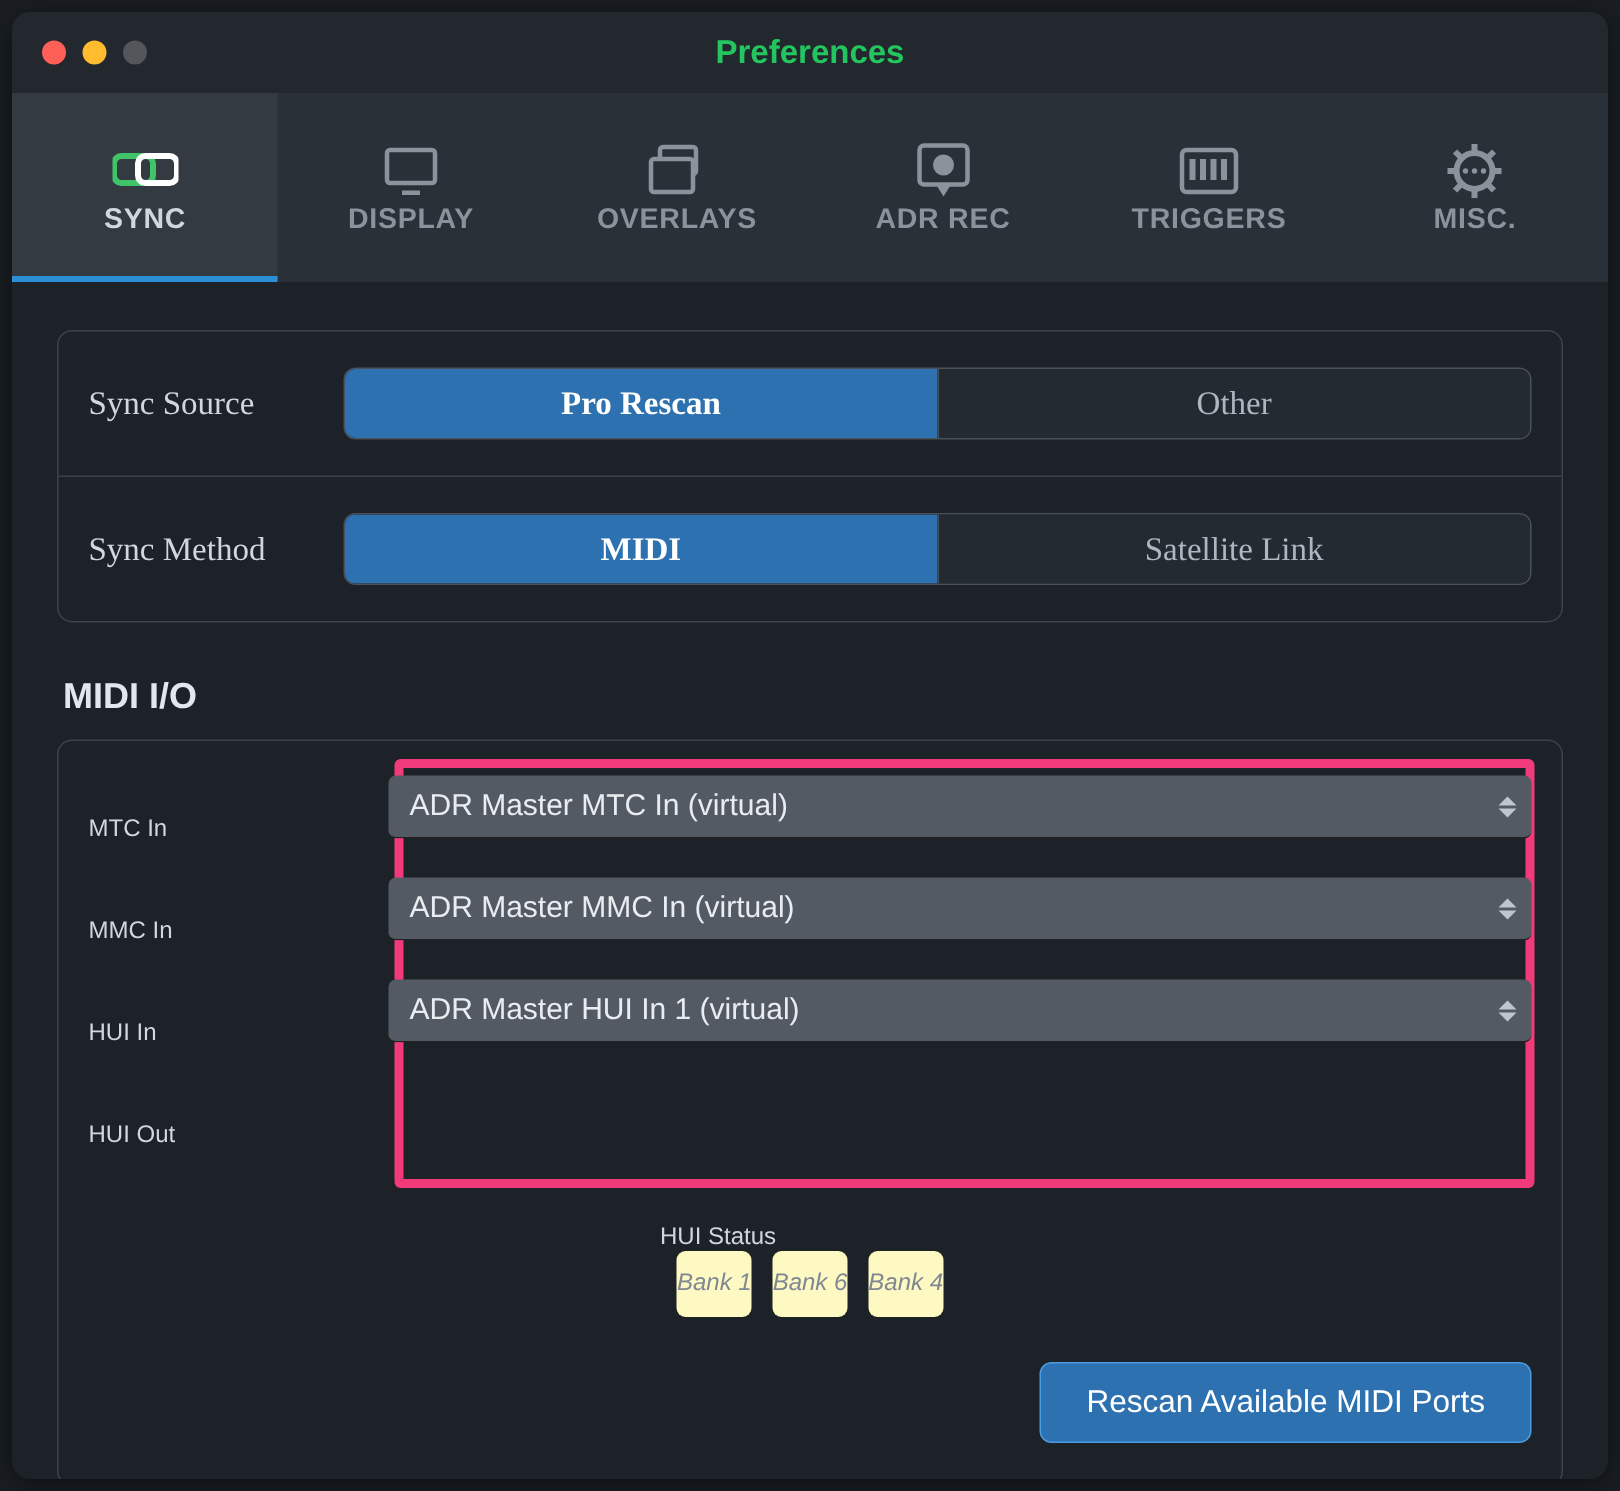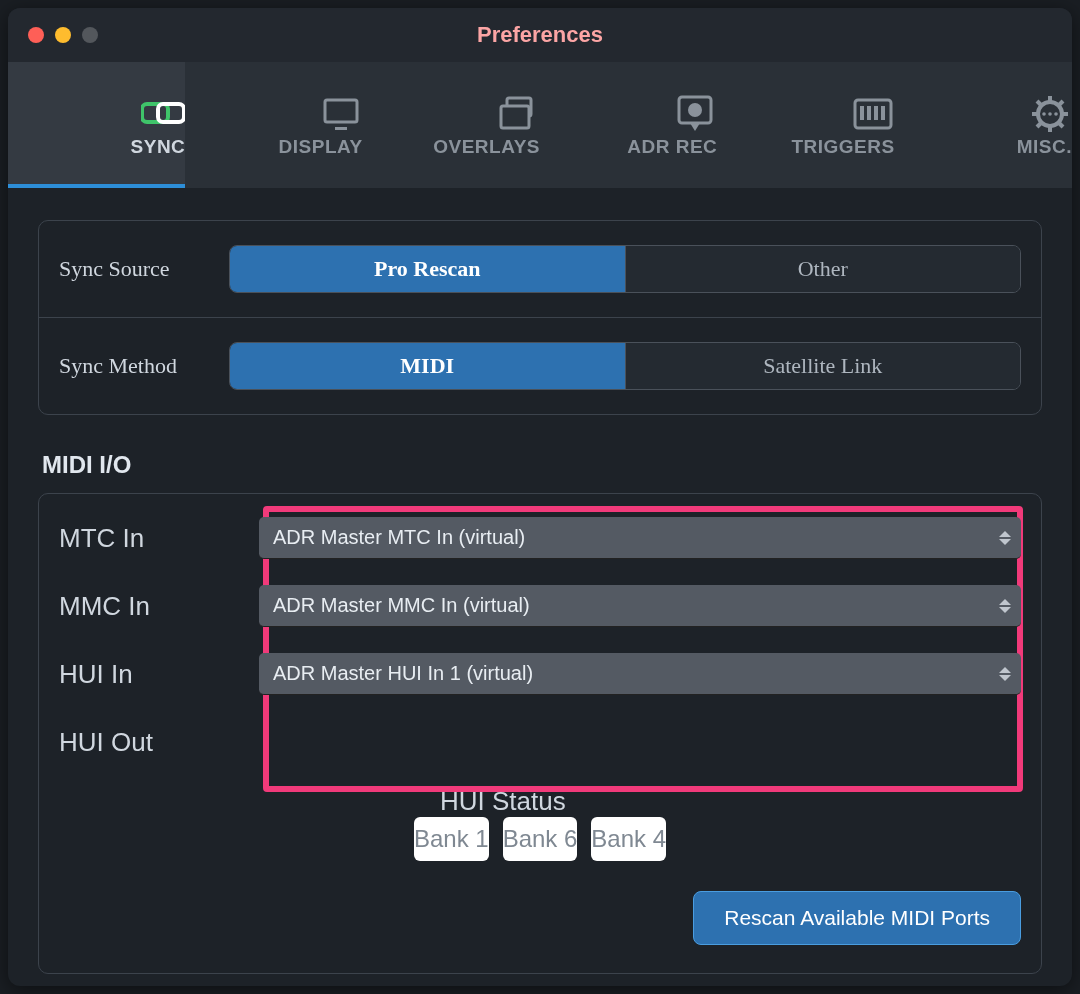--- a/index.html
+++ b/index.html
@@ -35,32 +35,32 @@
   .tl { width: 16px; height: 16px; border-radius: 50%; }
   .tl-red { background: #fe5f57; }
   .tl-yellow { background: #febc2e; }
   .tl-grey { background: #53575c; }
   .title {
     position: absolute;
     left: 50%;
     transform: translateX(-50%);
     font-size: 22px;
     font-weight: 600;
-    color: #fca5a5;
+    color: #22c55e;
   }
   .tabs {
     display: flex;
     background: #2a3037;
     height: 126px;
   }
   .tab {
     flex: 1;
     display: flex;
     flex-direction: column;
-    align-items: flex-end;
+    align-items: center;
     justify-content: center;
     gap: 0;
     cursor: pointer;
     position: relative;
     color: #8a929b;
   }
   .tab.active {
     background: #343a42;
     color: #d0d7df;
   }
@@ -146,22 +146,23 @@
     pointer-events: none;
   }
   .midi-row {
     display: flex;
     align-items: center;
     height: 48px;
     margin-bottom: 20px;
   }
   .midi-label {
     width: 200px;
-    font-size: 26px;
+    font-size: 16px;
     color: #d0d7df;
+    margin-top: 30px;
   }
   .dropdown {
     flex: 1;
     height: 42px;
     background: #545a63;
     border-radius: 5px;
     display: flex;
     align-items: center;
     padding: 0 14px;
     position: relative;
@@ -193,27 +194,28 @@
     flex-direction: column;
   }
   .banks {
     flex: 1;
     display: flex;
     gap: 14px;
   }
   .bank {
     flex: 1;
     height: 44px;
-    background: #ffffff;
+    background: #fef9c3;
     border-radius: 6px;
     display: flex;
     align-items: center;
     justify-content: center;
-    font-size: 24px;
+    font-size: 16px;
     color: #7f8892;
+    font-style: italic;
   }
   .rescan-row {
     display: flex;
     justify-content: flex-end;
     margin-top: 30px;
   }
   .rescan-btn {
     background: #2d71b0;
     color: #fff;
     font-size: 21px;

